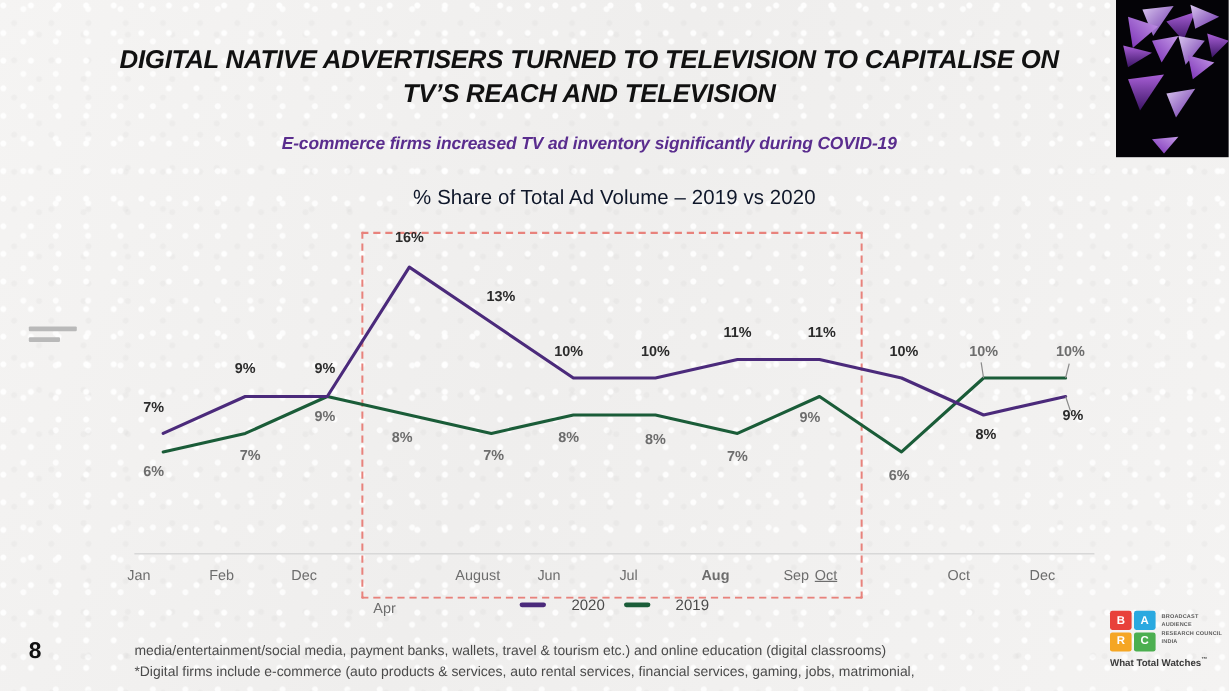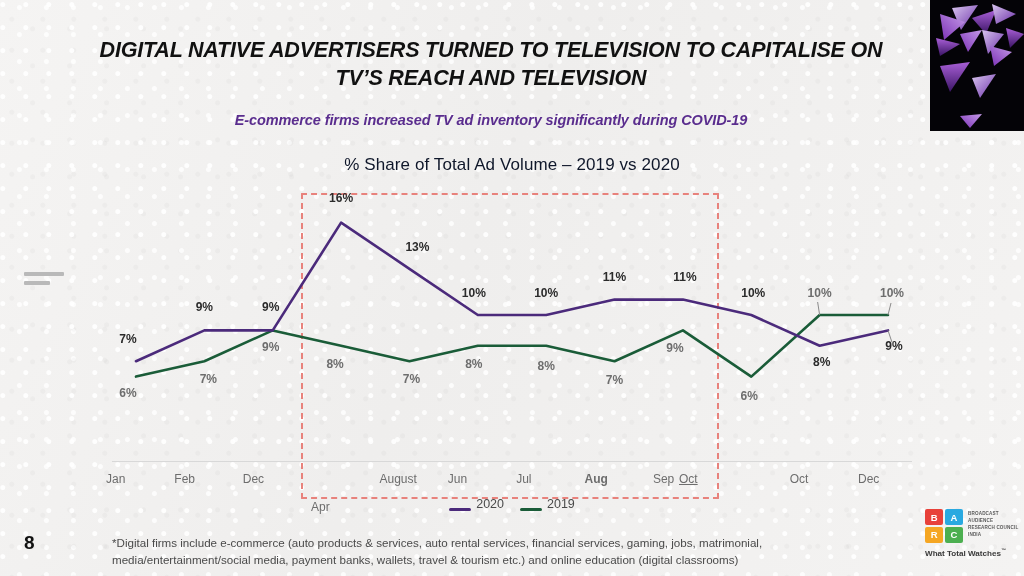--- a/index.html
+++ b/index.html
@@ -60,21 +60,21 @@
   #highlight-box{
     position:absolute;left:301px;top:193px;width:414px;height:302px;
     border:2px dashed #e8827c;border-radius:1px;
   }
 
   #legend{
     position:absolute;left:0;top:497px;width:1024px;
     display:flex;justify-content:center;align-items:center;gap:16px;
     font-size:12.5px;color:#4a4a4a;
   }
-  #legend .item{display:flex;align-items:flex-end;gap:5px;}
+  #legend .item{display:flex;align-items:center;gap:21px;}
   #legend .swatch{width:22px;height:3.5px;border-radius:2px;display:inline-block;}
 
   #footnote{
     position:absolute;left:112px;top:535px;width:745px;
     font-size:11.6px;line-height:1.45;color:#4a4a4a;
   }
 
   #barc-logo{
     position:absolute;left:925px;top:509px;width:96px;height:52px;
   }
@@ -221,22 +221,22 @@
     <span class="swatch" style="background: rgb(75, 42, 123);"></span>
     <span>2020</span>
   </div>
   <div class="item">
     <span class="swatch" style="background: rgb(26, 92, 56);"></span>
     <span>2019</span>
   </div>
 </div>
 
 <div id="footnote">
+  <div>media/entertainment/social media, payment banks, wallets, travel &amp; tourism etc.) and online education (digital classrooms)</div>
   <div>*Digital firms include e-commerce (auto products &amp; services, auto rental services, financial services, gaming, jobs, matrimonial,</div>
-  <div>media/entertainment/social media, payment banks, wallets, travel &amp; tourism etc.) and online education (digital classrooms)</div>
 </div>
 
 <div id="barc-logo">
   <div class="grid">
       <div class="cell" style="background: rgb(232, 65, 58);">B</div>
       <div class="cell" style="background: rgb(42, 169, 224);">A</div>
       <div class="cell" style="background: rgb(245, 166, 35);">R</div>
       <div class="cell" style="background: rgb(76, 175, 80);">C</div>
     </div>
   <div class="words">BROADCAST AUDIENCE RESEARCH COUNCIL INDIA</div>

